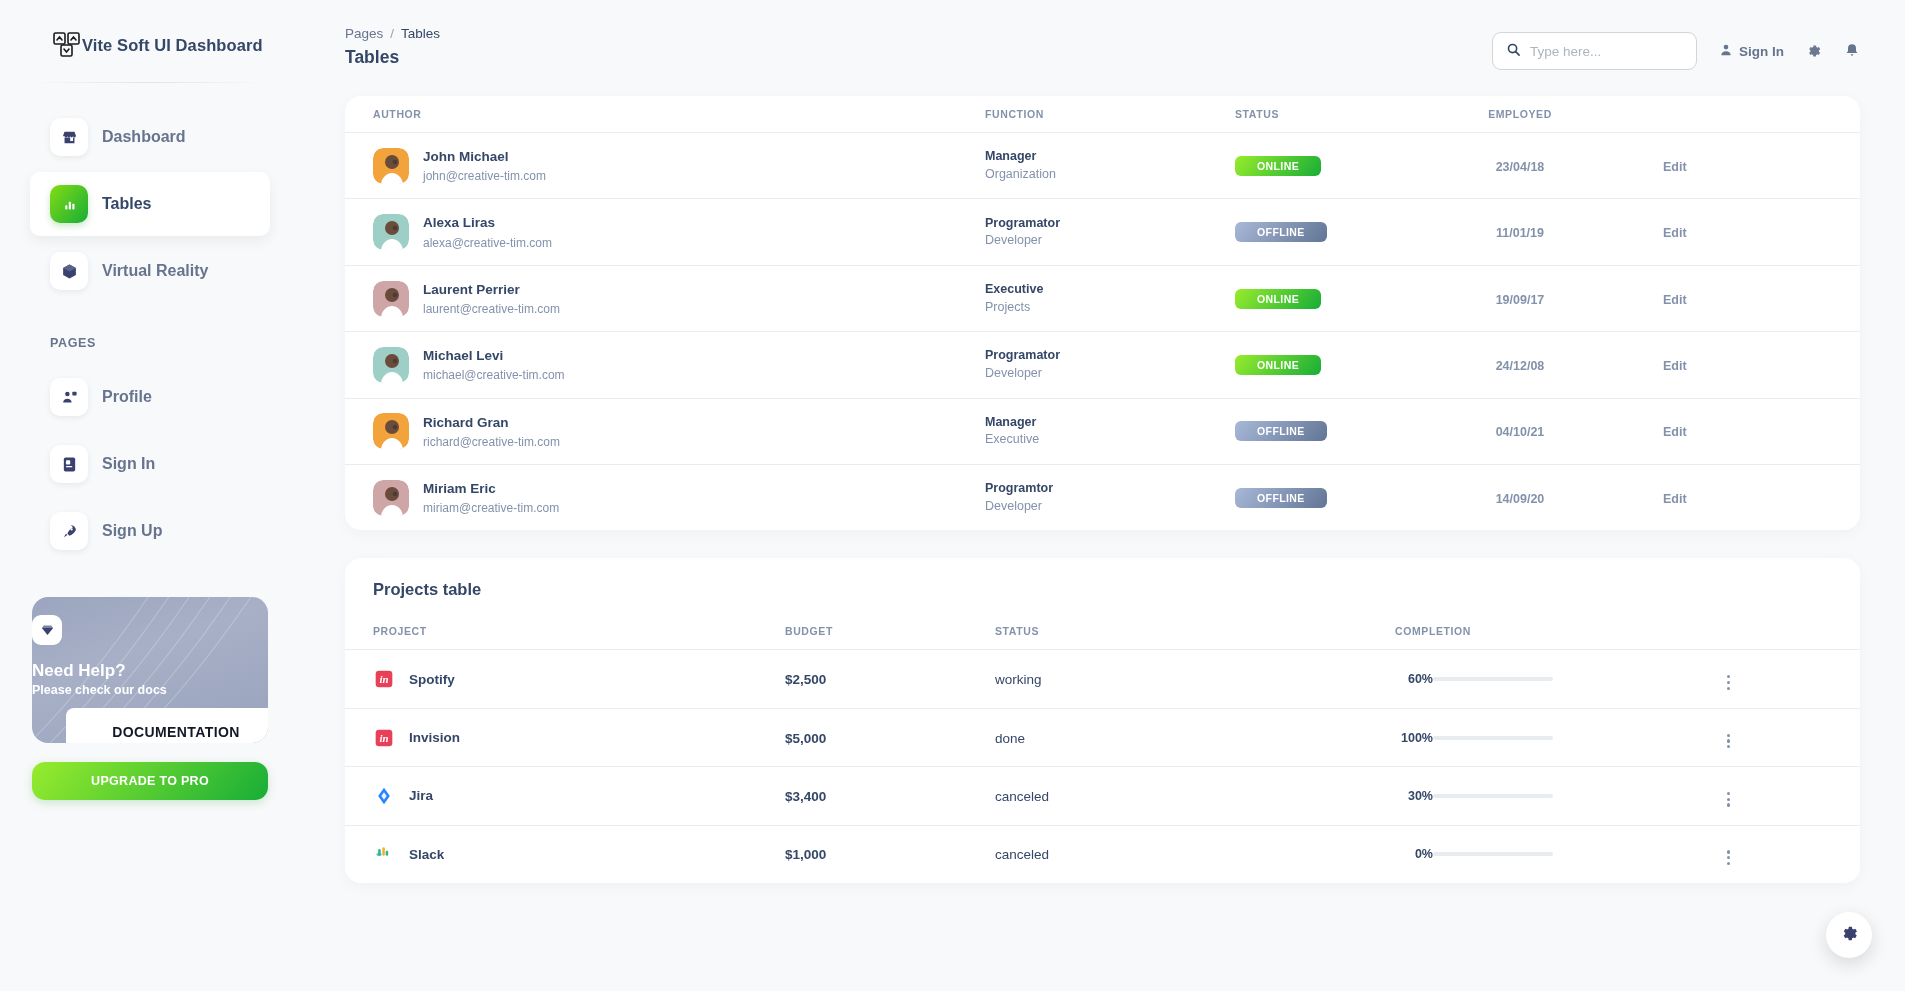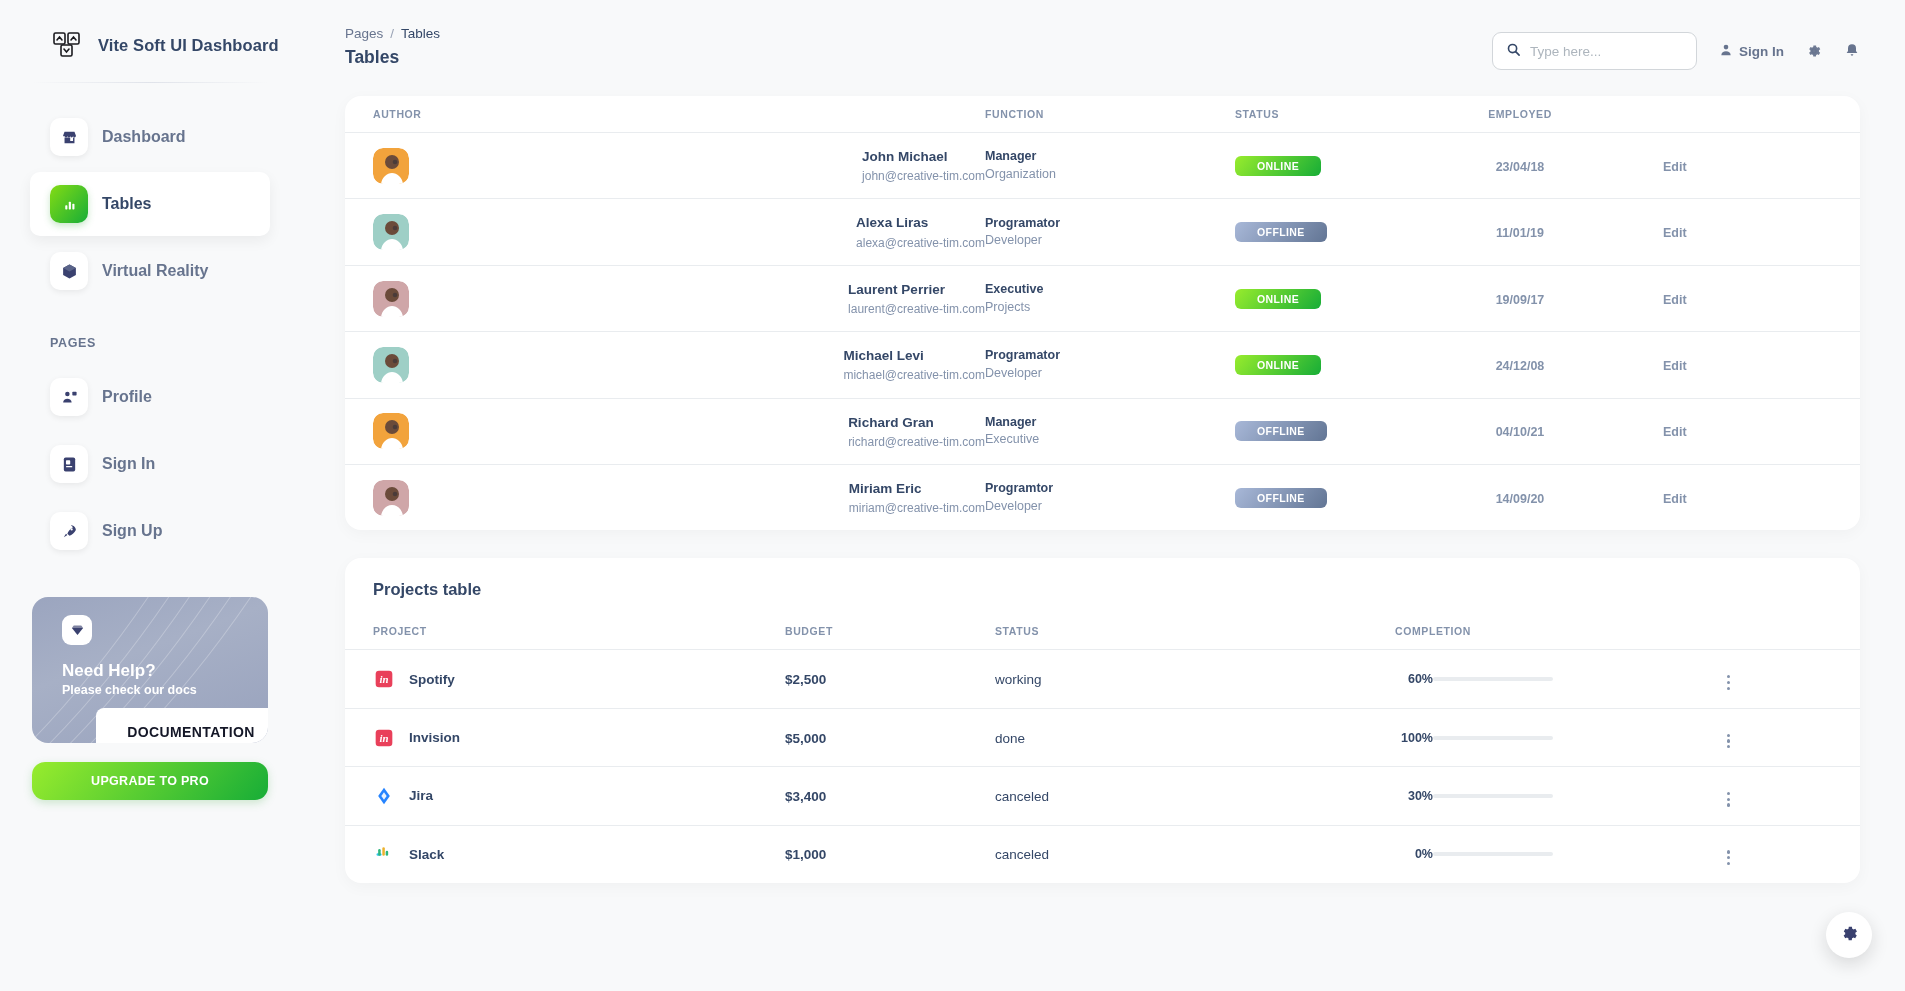--- a/index.html
+++ b/index.html
@@ -13,21 +13,21 @@
   body { display: flex; }
 
   
   .sidebar {
     width: 300px; height: 991px; flex: none;
     background: #f8f9fa;
     padding: 0 30px;
     position: relative;
   }
   .brand {
-    display: flex; align-items: center; gap: 16px;
+    display: flex; align-items: center; gap: 0;
     padding: 30px 0 22px 22px;
   }
   .brand-logo { width: 30px; height: 30px; flex: none; }
   .brand-name {
     font-size: 16.5px; font-weight: 700; color: #344767; letter-spacing: .1px;
     white-space: nowrap;
   }
   .brand-divider {
     height: 1px; margin: 0 2px 22px 2px;
     background: linear-gradient(to right, rgba(255,255,255,0), #e0e3ea 50%, rgba(255,255,255,0));
@@ -62,21 +62,21 @@
     padding: 30px 20px 12px 20px;
   }
 
   
   .help-card {
     margin: 34px 2px 0 2px;
     height: 146px;
     border-radius: 16px;
     background: linear-gradient(160deg, #9ba5bf 0%, #a7b0c6 40%, #98a2bd 100%);
     position: relative; overflow: hidden;
-    padding: 18px 16px 16px 30px;
+    padding: 18px 16px 16px 0;
   }
   .help-card .waves { position:absolute; inset:0; opacity:.25; }
   .help-ico {
     width: 30px; height: 30px; border-radius: 9px; background: #fff;
     display: flex; align-items:center; justify-content:center;
     position: relative; z-index: 2;
   }
   .help-title { color:#fff; font-size: 17px; font-weight: 700; margin-top: 16px; position:relative; z-index:2;}
   .help-sub { color:#fff; font-size: 12.5px; font-weight: 700; margin-top: 2px; position:relative; z-index:2;}
   .help-btn {
@@ -139,21 +139,21 @@
   }
   td { padding: 14px 0; border-bottom: 1px solid #e9ecef; vertical-align: middle; }
   tr:last-child td { border-bottom: 0; }
 
   .c-author { padding-left: 28px; width: 640px; }
   .c-func   { width: 250px; }
   .c-status { width: 200px; }
   .c-emp    { width: 170px; text-align: center; }
   .c-act    { text-align: left; padding-left: 58px; }
 
-  .author-cell { display: flex; align-items: center; gap: 14px; justify-content: space-between; }
+  .author-cell { display: flex; align-items: center; gap: 14px; }
   .avatar { width: 36px; height: 36px; border-radius: 10px; flex:none; overflow:hidden; }
   .a-name { font-size: 13.5px; font-weight: 700; color:#344767; line-height:1.35;}
   .a-mail { font-size: 12px; color:#8392ab; line-height:1.35;}
   .f-main { font-size: 12.5px; font-weight: 700; color:#344767; line-height:1.4;}
   .f-sub  { font-size: 12.5px; color:#8392ab; line-height:1.4;}
 
   .badge {
     display:inline-block; padding: 4px 22px; border-radius: 6px;
     font-size: 10.5px; font-weight: 700; letter-spacing:.4px; color:#fff;
   }

